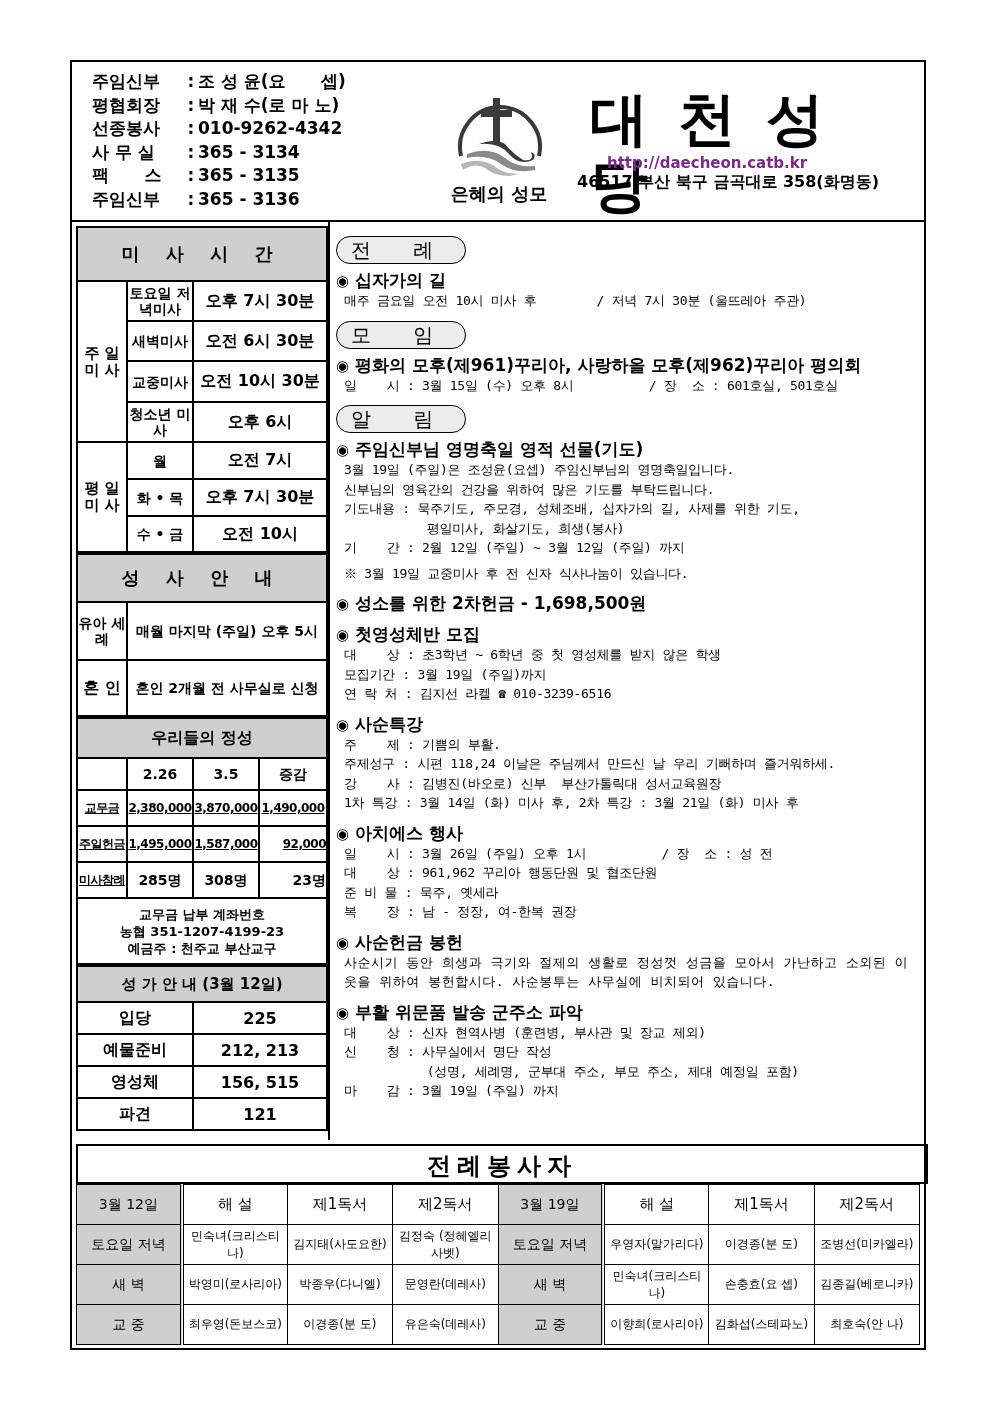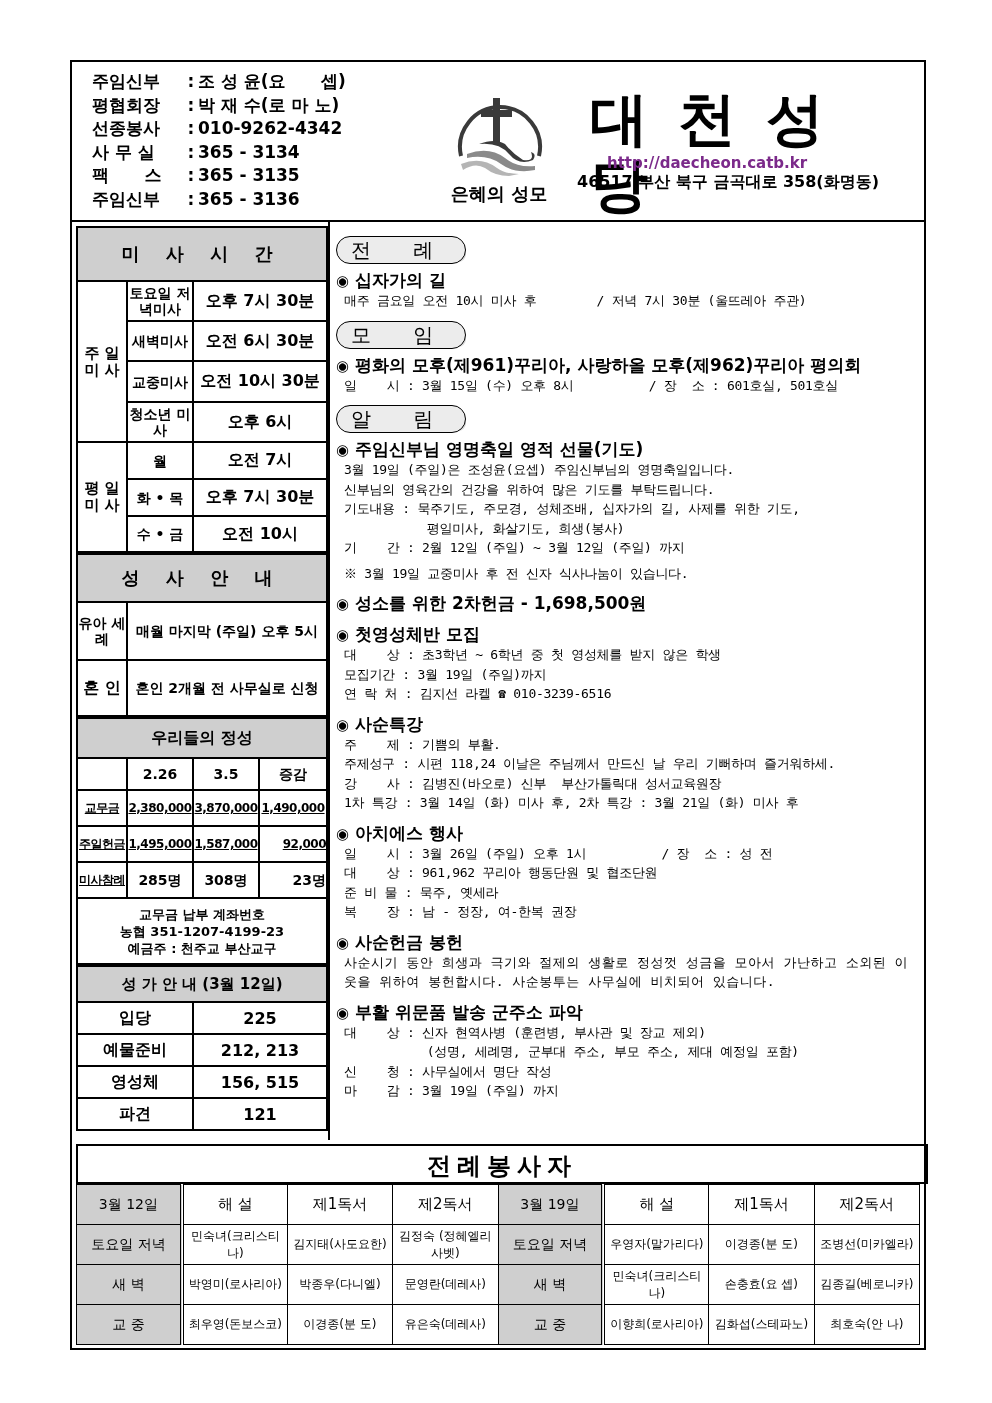--- a/index.html
+++ b/index.html
@@ -259,22 +259,22 @@
     <div class="line">준 비 물 : 묵주, 옛세라</div>
     <div class="line">복    장 : 남 - 정장, 여-한복 권장</div>
     <div class="gap"></div>
 
     <div class="item-title"><span class="bullet">◉</span><span>사순헌금 봉헌</span></div>
     <div class="para">사순시기 동안 희생과 극기와 절제의 생활로 정성껏 성금을 모아서 가난하고 소외된 이웃을 위하여 봉헌합시다. 사순봉투는 사무실에 비치되어 있습니다.</div>
     <div class="gap"></div>
 
     <div class="item-title"><span class="bullet">◉</span><span>부활 위문품 발송 군주소 파악</span></div>
     <div class="line">대    상 : 신자 현역사병 (훈련병, 부사관 및 장교 제외)</div>
+    <div class="line">신    청 : 사무실에서 명단 작성</div>
     <div class="line">           (성명, 세례명, 군부대 주소, 부모 주소, 제대 예정일 포함)</div>
-    <div class="line">신    청 : 사무실에서 명단 작성</div>
     <div class="line">마    감 : 3월 19일 (주일) 까지</div>
   </div>
 
   <div class="bottom">
     <div class="btitle">전례봉사자</div>
     <table class="bt">
       <tbody>
           <tr>
         <td class="hd dbl">3월 12일</td>
         <td class="col">해 설</td>

